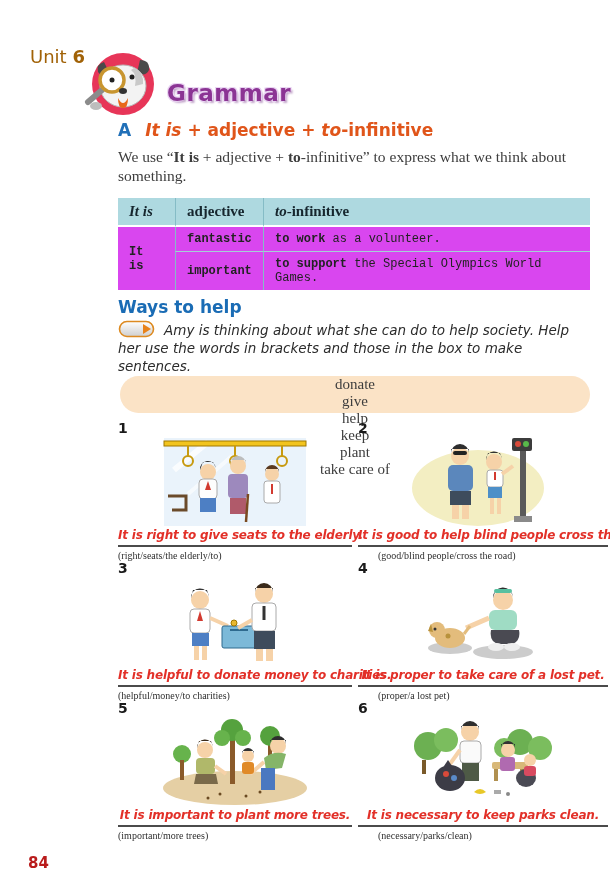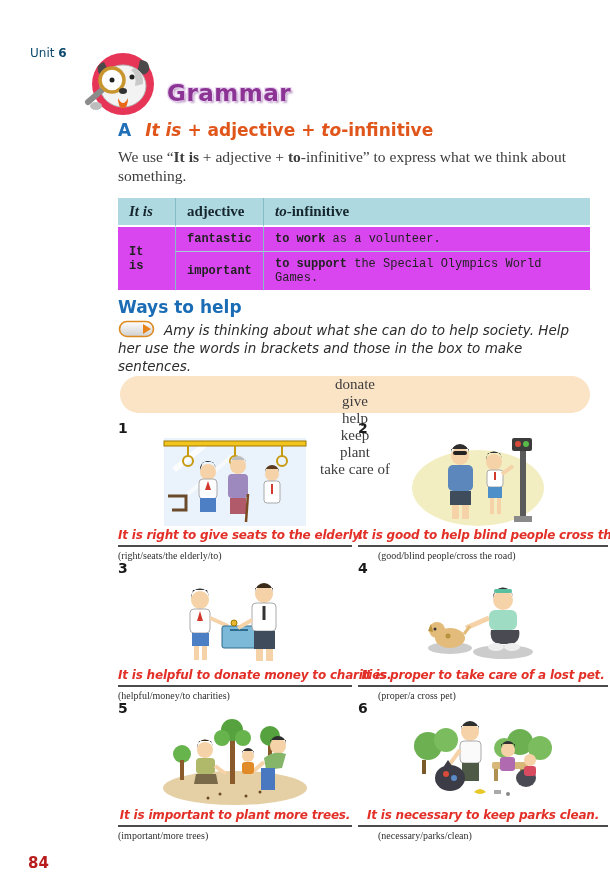--- a/index.html
+++ b/index.html
@@ -4,21 +4,21 @@
 <style>
   * { margin:0; padding:0; box-sizing:border-box; }
   html,body { background:#ffffff; }
   body {
     width:610px; height:890px; position:relative; overflow:hidden;
     font-family:"Liberation Serif", serif; color:#2e2e2e;
   }
   .abs { position:absolute; }
 
   
-  .unit { left:30px; top:46px; font-family:"DejaVu Sans",sans-serif; font-size:12px; color:#0c4a6e; }
+  .unit { left:30px; top:46px; font-family:"DejaVu Sans",sans-serif; font-size:18px; color:#a16207; }
   .unit b { font-weight:bold; }
   .mascot { left:82px; top:50px; }
   .grammar-title {
     left:167px; top:80px;
     font-family:"DejaVu Sans",sans-serif; font-weight:bold; font-size:23px;
     color:#8b3494; letter-spacing:.5px;
     text-shadow:-1px -1px 0 #e9d3f2, 1px -1px 0 #e9d3f2, -1px 1px 0 #e9d3f2, 2px 2px 2px #c4a8cc;
   }
 
   
@@ -263,21 +263,21 @@
         <line x1="81" y1="42" x2="58" y2="52" stroke="#f6d2a8" stroke-width="5"></line>
         <ellipse cx="42" cy="62" rx="15" ry="10" fill="#e3bc7c"></ellipse>
         <circle cx="29" cy="54" r="8" fill="#e3bc7c"></circle>
         <path d="M23 48 l-3 7 5 1 z" fill="#b8923c"></path>
         <circle cx="27" cy="53" r="1.5" fill="#333333"></circle>
         <line x1="56" y1="58" x2="62" y2="50" stroke="#e3bc7c" stroke-width="3"></line>
         <circle cx="40" cy="60" r="2.5" fill="#b8923c"></circle>
       </svg>
     </div>
     <div class="ex-answer">It is proper to take care of a lost pet.</div>
-    <div class="ex-prompt">(proper/a cross pet)</div>
+    <div class="ex-prompt">(proper/a lost pet)</div>
   </div>
 
   <div class="ex-item">
     <div class="ex-number">5</div>
     <div class="ex-art">
       <svg width="152" height="92" viewBox="0 0 150 92">
         <ellipse cx="75" cy="72" rx="72" ry="17" fill="#e5cfa4"></ellipse>
         <rect x="70" y="18" width="5" height="50" fill="#8a5a2a"></rect>
         <circle cx="72" cy="14" r="11" fill="#55a23e"></circle>
           <circle cx="62" cy="22" r="8" fill="#67b34c"></circle>

